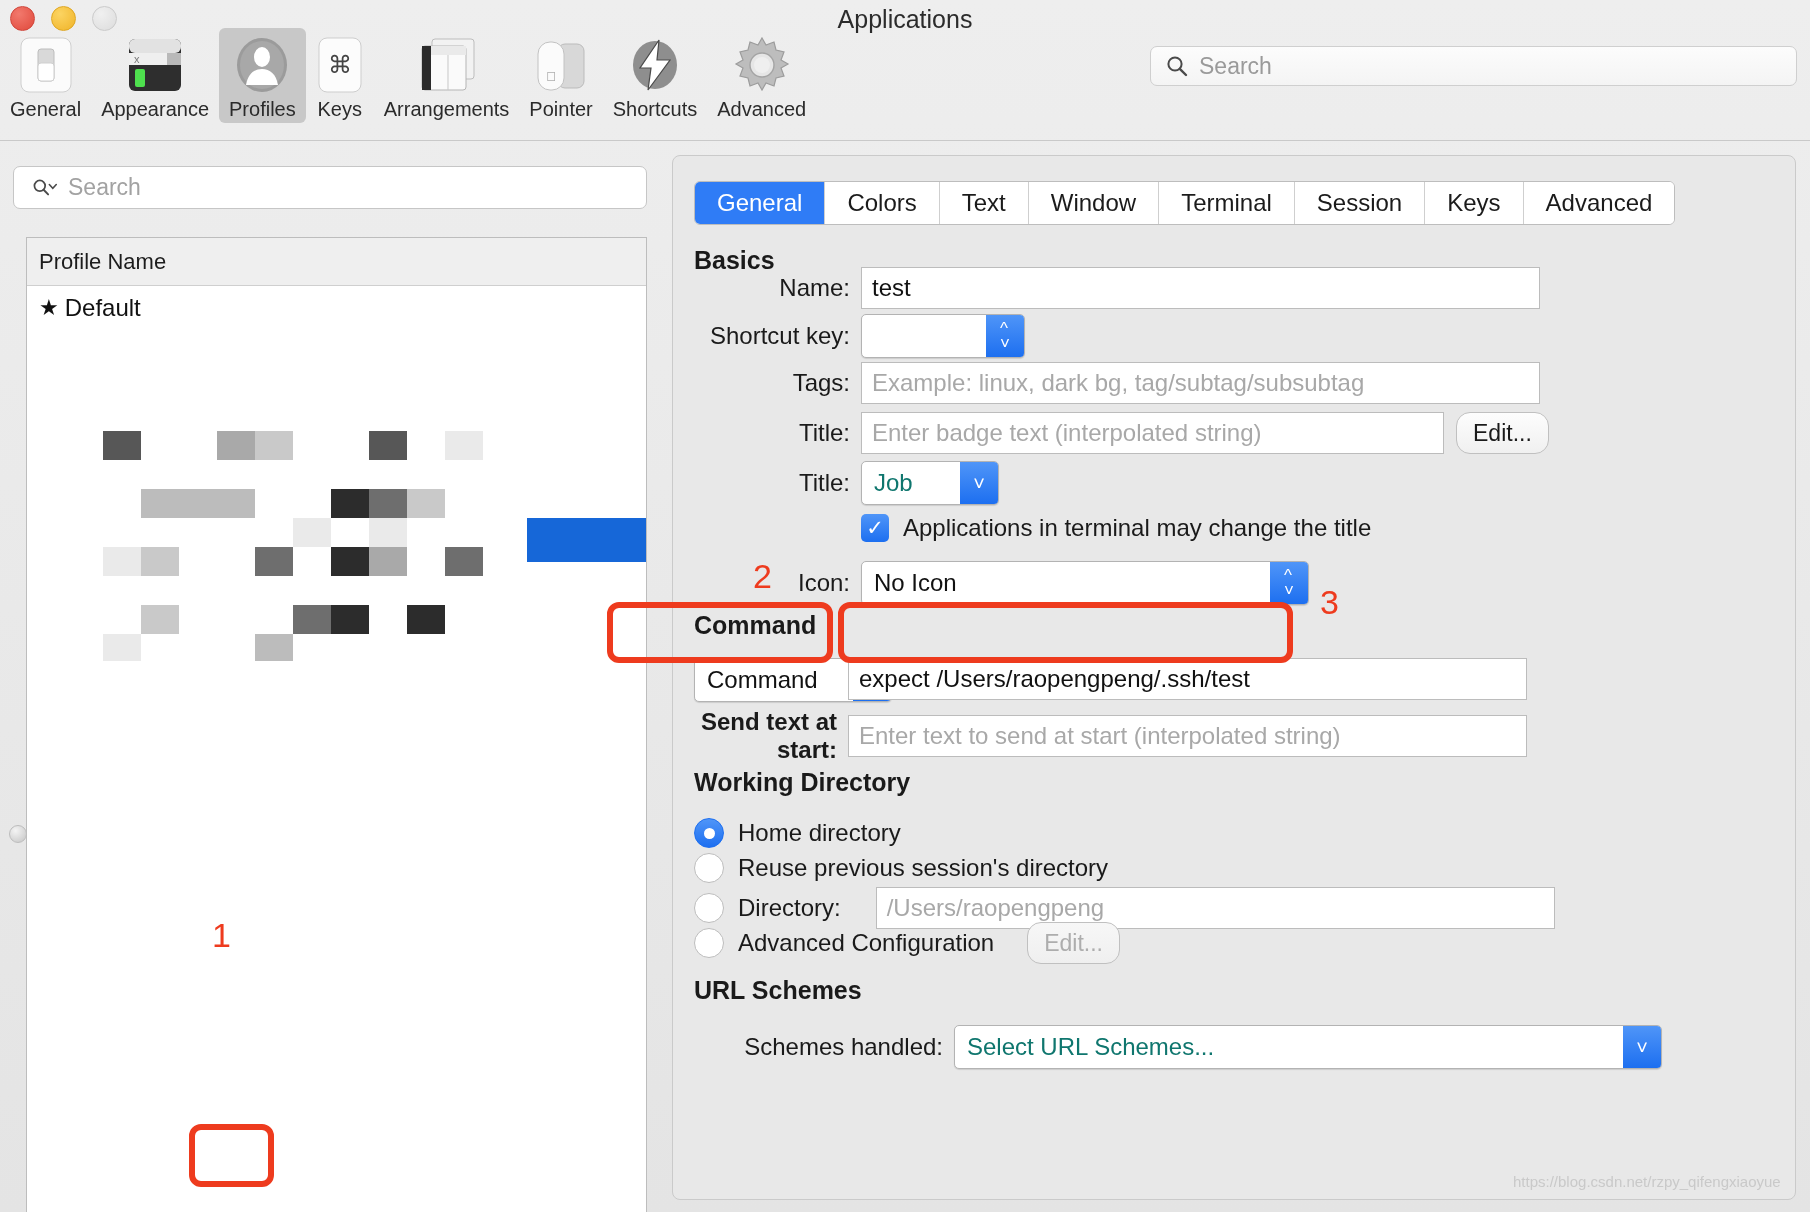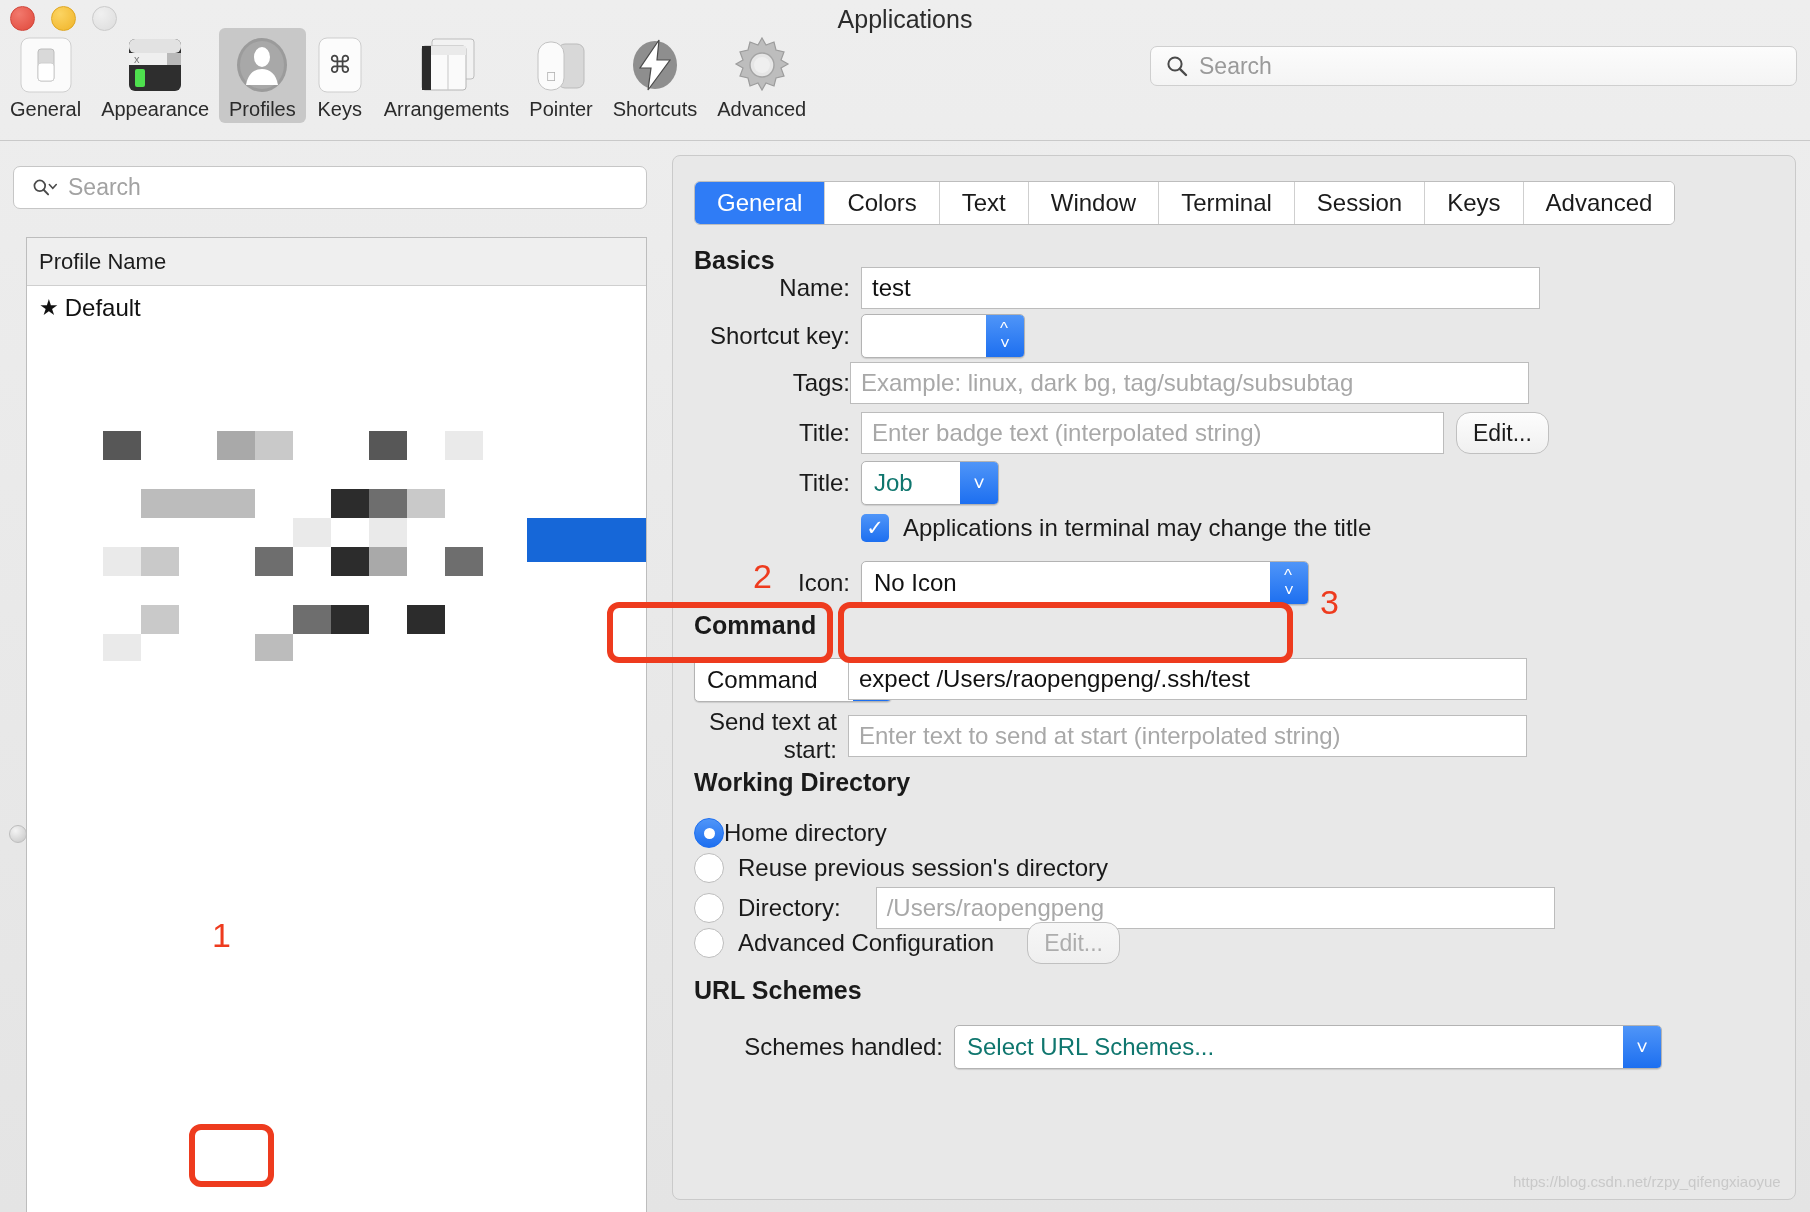--- a/index.html
+++ b/index.html
@@ -382,21 +382,21 @@
     <div class="row" style="left:0px; top:158px; width:700px;">
       <div class="lbl" style="width:177px;">Shortcut key:</div>
       <div class="popup-step" style="margin-left:11px; width:164px;">
         <span class="val"></span>
         <span class="stepper">^<br>˅</span>
       </div>
     </div>
 
     <div class="row" style="left:0px; top:206px; width:1000px;">
       <div class="lbl" style="width:177px;">Tags:</div>
-      <div class="tf ph" style="width:679px;">
+      <div class="tf ph" style="margin-left:11px; width:679px;">
         <span>Example: linux, dark bg, tag/subtag/subsubtag</span>
       </div>
     </div>
 
     <div class="row" style="left:0px; top:256px; width:1100px;">
       <div class="lbl" style="width:177px;">Title:</div>
       <div class="tf ph" style="margin-left:11px; width:583px;">
         <span>Enter badge text (interpolated string)</span>
       </div>
       <div class="btn" style="margin-left:12px;">
@@ -432,29 +432,29 @@
     <div class="popup-step" style="position:absolute; left:21px; top:502px; width:198px;">
       <span class="val">Command</span>
       <span class="stepper">^<br>˅</span>
     </div>
 
     <div class="tf" style="position:absolute; left:175px; top:502px; width:679px;">
       <span>expect /Users/raopengpeng/.ssh/test</span>
     </div>
 
     <div class="row" style="left:0px; top:552px; width:1000px;">
-      <div class="lbl" style="width:164px;">Send text at start:</div>
+      <div class="lbl" style="width:164px;font-weight:bold;">Send text at start:</div>
       <div class="tf ph" style="margin-left:11px; width:679px;">
         <span>Enter text to send at start (interpolated string)</span>
       </div>
     </div>
 
     <div class="section-title" style="left:21px; top:612px;">Working Directory</div>
 
-    <div class="row" style="left:-2px; top:662px; gap:0; padding-left:23px;">
+    <div class="row" style="left:-2px; top:662px; gap:14px; padding-left:23px;">
       <div class="radio on"></div>
       <div style="font-size:24px;color:#1a1a1a;">Home directory</div>
     </div>
 
     <div class="row" style="left:-2px; top:697px; gap:14px; padding-left:23px;">
       <div class="radio"></div>
       <div style="font-size:24px;color:#1a1a1a;">Reuse previous session's directory</div>
     </div>
 
     <div class="row" style="left:-2px; top:731px; gap:14px; padding-left:23px;">

